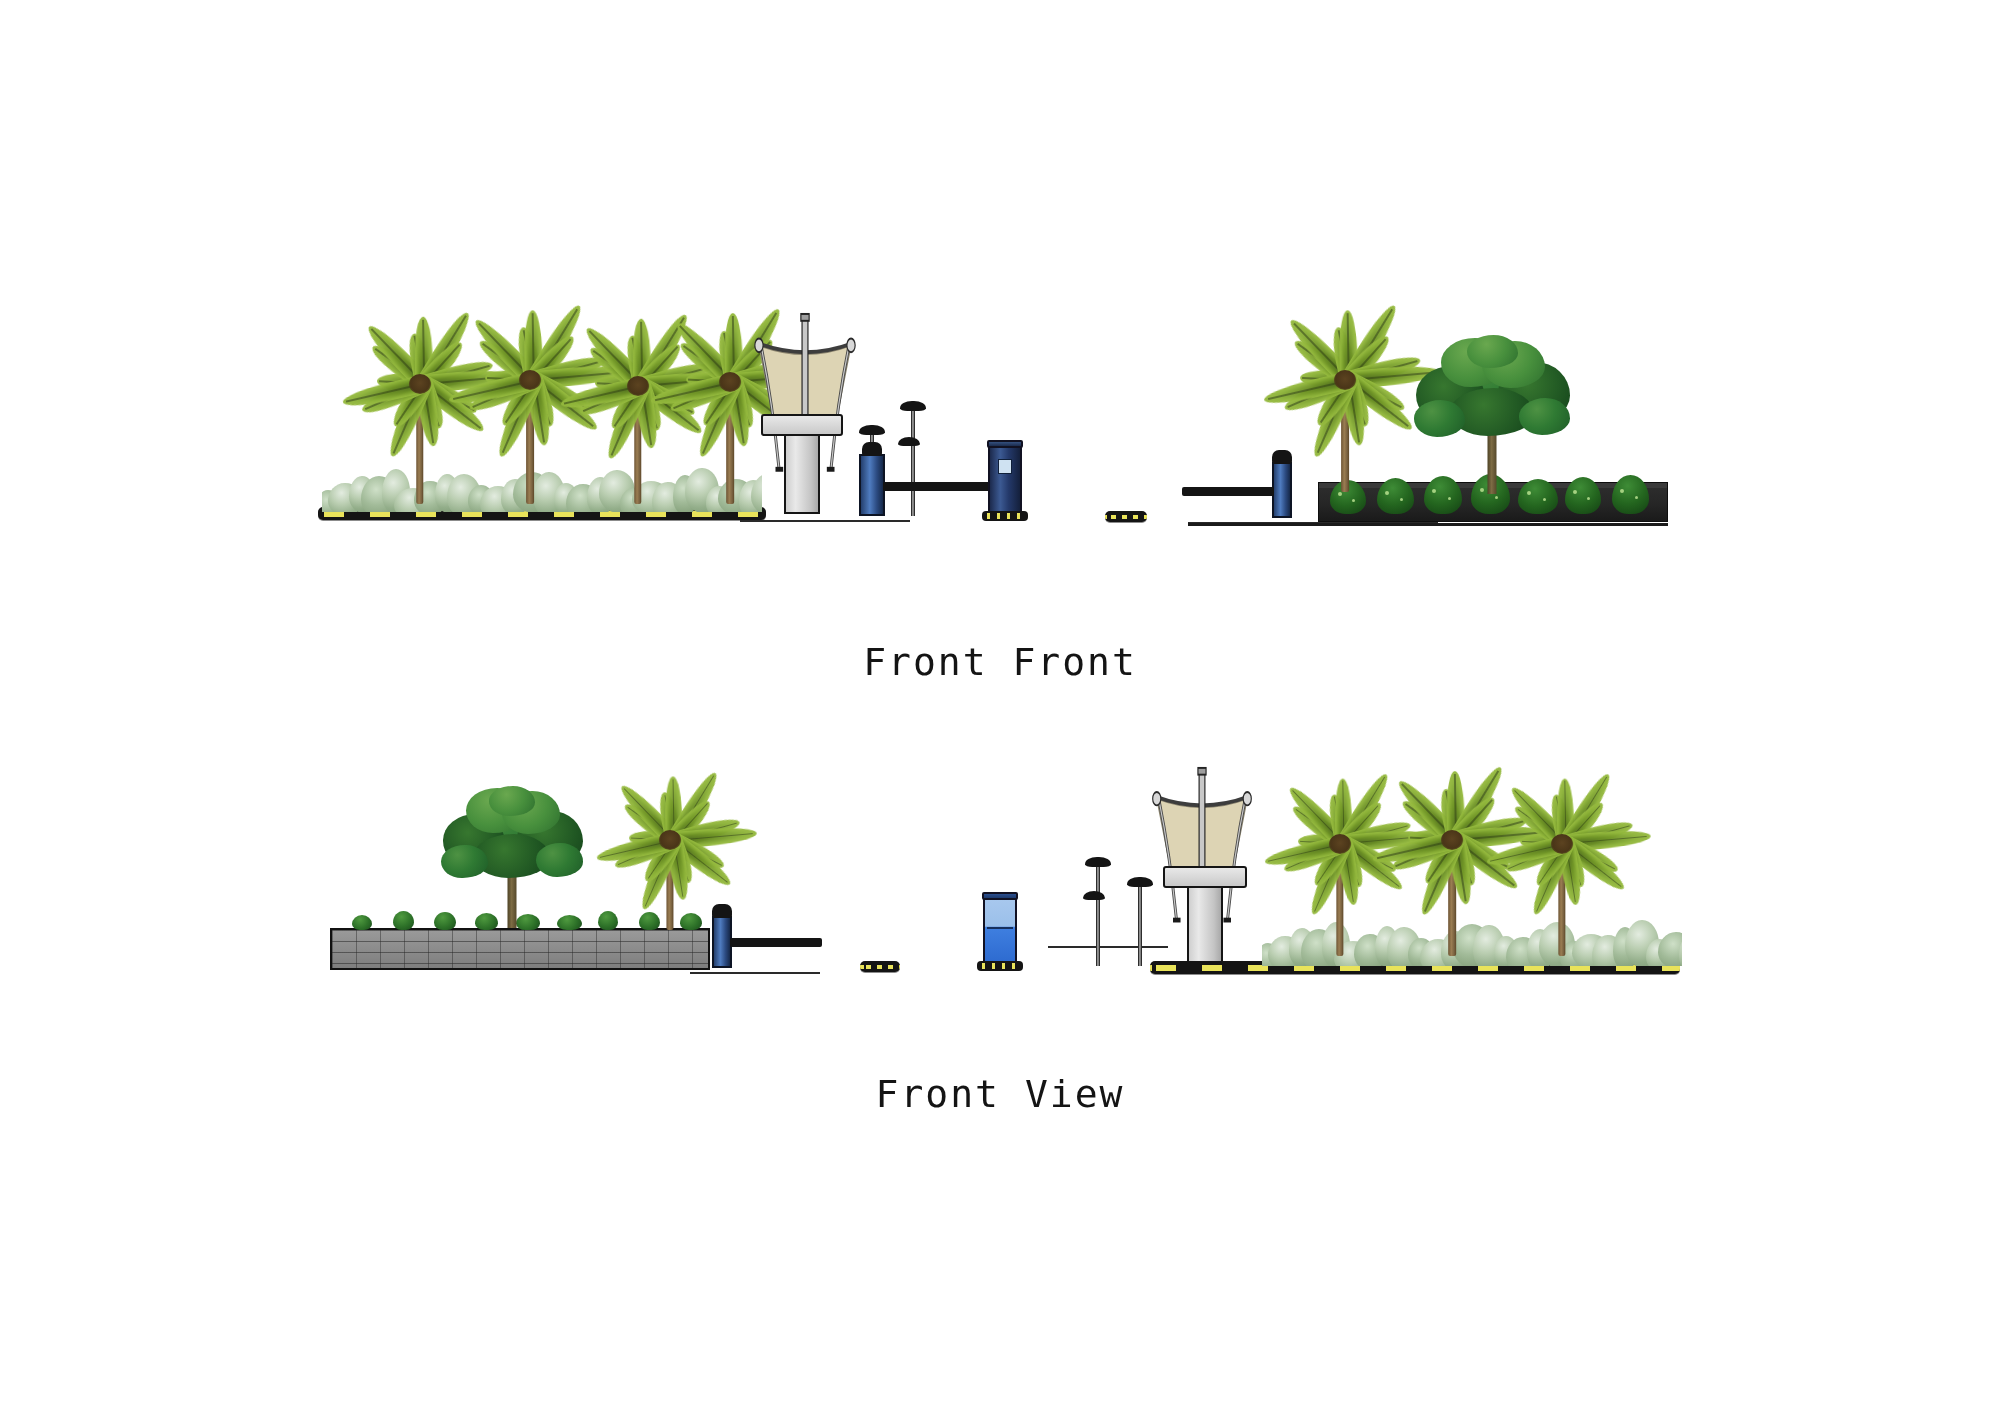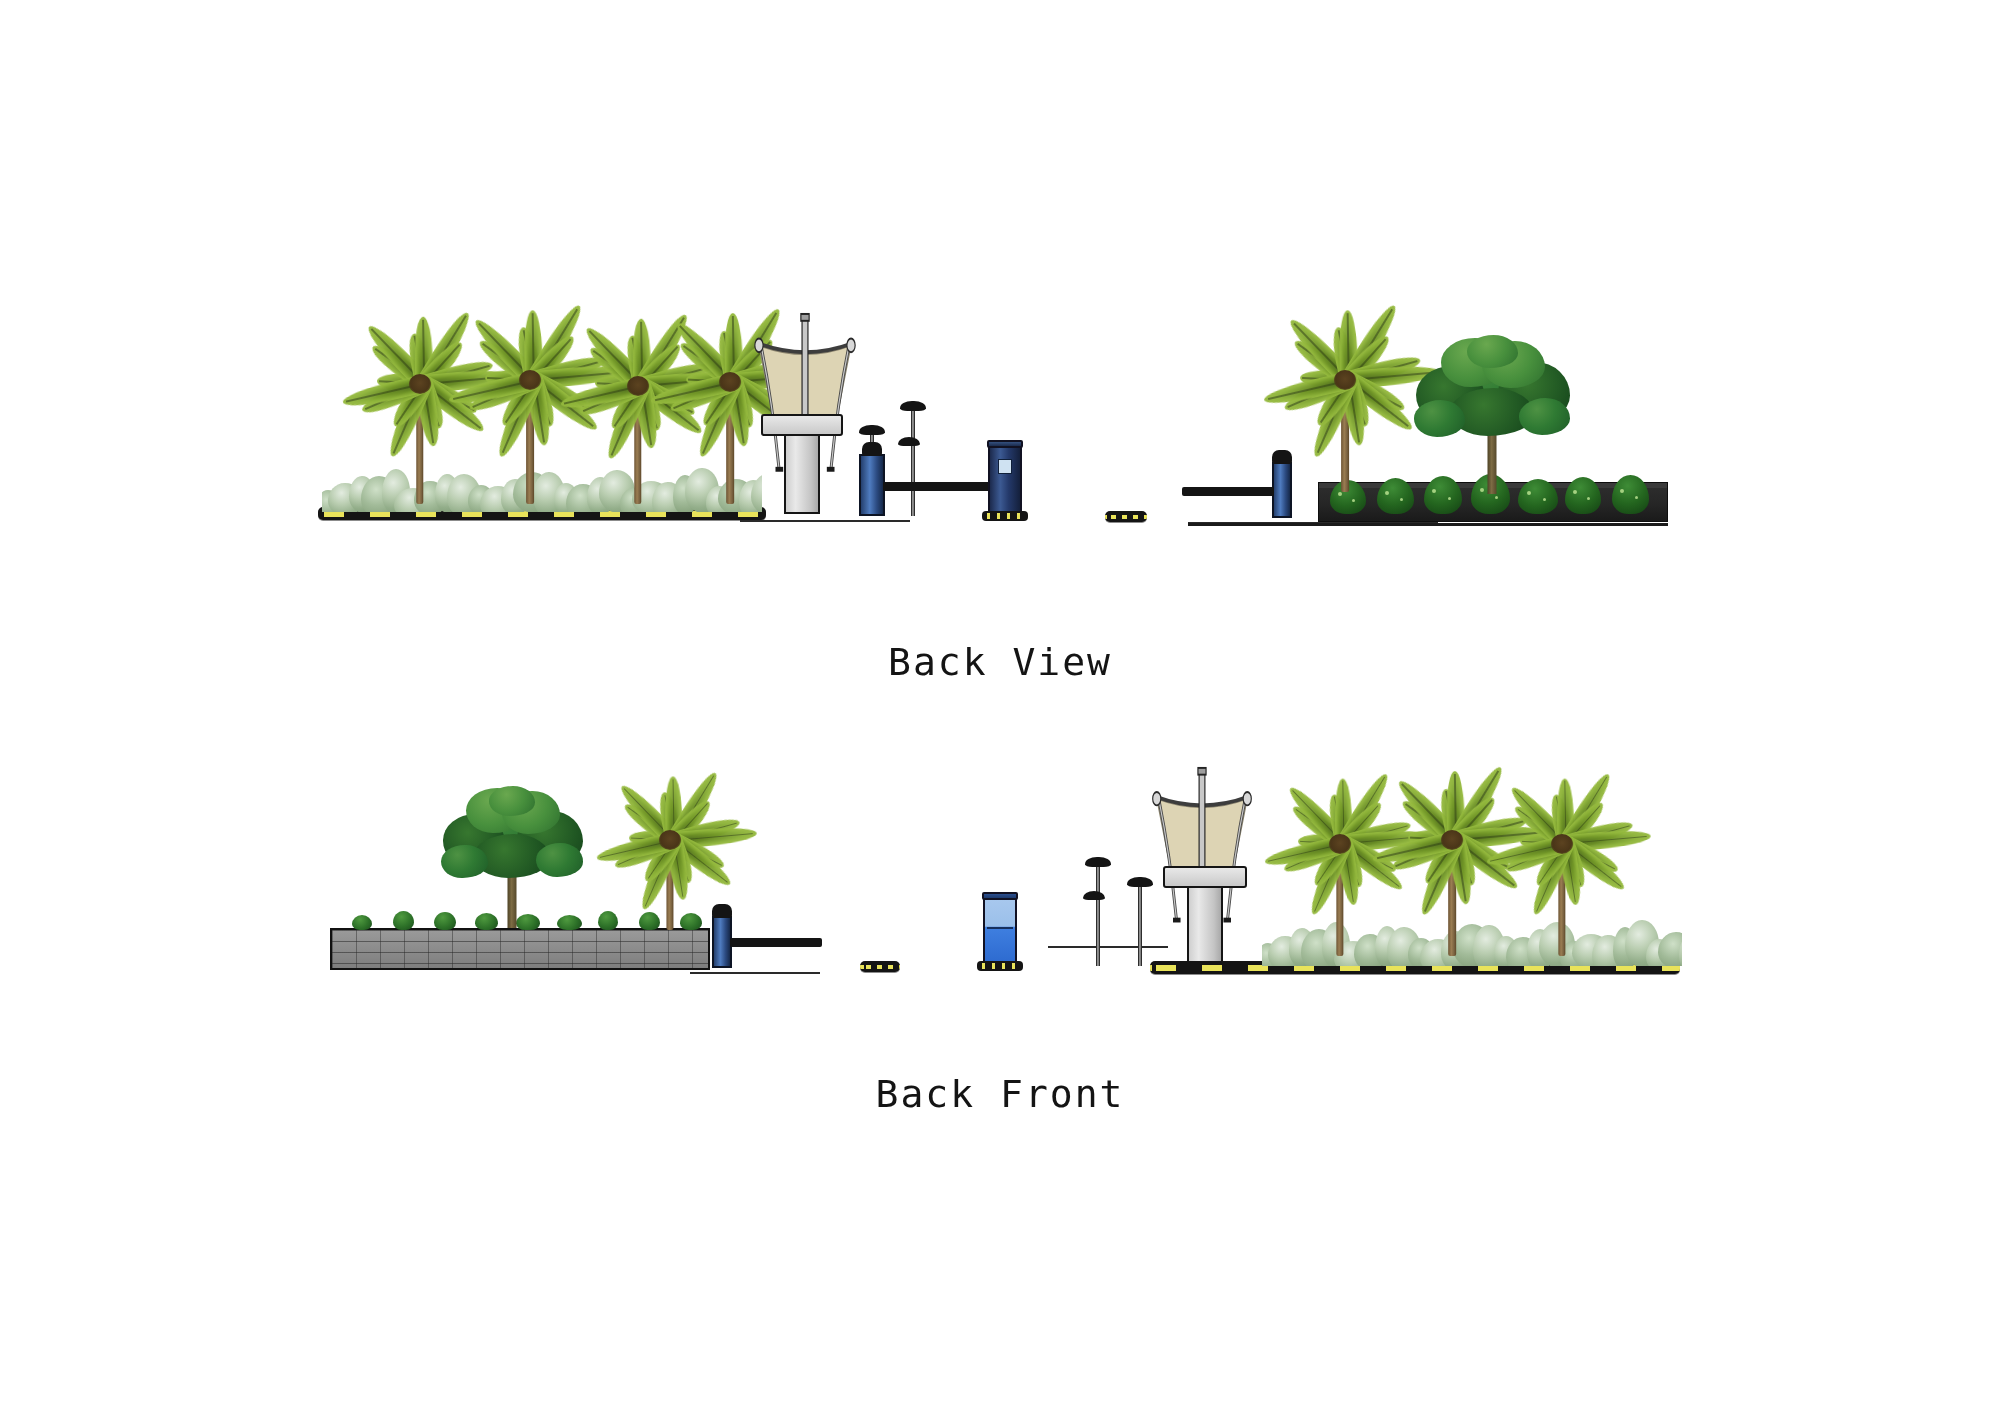--- a/index.html
+++ b/index.html
@@ -568,21 +568,21 @@
             <div class="blob light" style="left: 24px; top: -1.08px; width: 66px; height: 49.68px;"></div>
             <div class="blob light" style="left: 64.5px; top: 2.16px; width: 63px; height: 47.52px;"></div>
             <div class="blob dark" style="left: 33px; top: 49.68px; width: 84px; height: 47.52px;"></div>
             <div class="blob " style="left: -3px; top: 61.56px; width: 51px; height: 36.72px;"></div>
             <div class="blob " style="left: 102px; top: 59.4px; width: 51px; height: 36.72px;"></div>
             <div class="blob light" style="left: 49.5px; top: -3.24px; width: 51px; height: 32.4px;"></div>
           </div>
         </div>
       </div>
   </div>
-  <div class="view-caption" id="caption-front">Back View</div>
+  <div class="view-caption" id="caption-front">Front Front</div>
 
   <div class="view" id="view-back">
     <div class="scene" id="scene-back">
         <div class="brick-wall" style="left: 330px; bottom: 110px; width: 380px; height: 42px;"></div>
         <div class="mini-shrub" style="left: 352px; bottom: 150px; width: 20px; height: 15px;"></div>
         <div class="mini-shrub" style="left: 393px; bottom: 150px; width: 21px; height: 19px;"></div>
         <div class="mini-shrub" style="left: 434px; bottom: 150px; width: 22px; height: 18px;"></div>
         <div class="mini-shrub" style="left: 475px; bottom: 150px; width: 23px; height: 17px;"></div>
         <div class="mini-shrub" style="left: 516px; bottom: 150px; width: 24px; height: 16px;"></div>
         <div class="mini-shrub" style="left: 557px; bottom: 150px; width: 25px; height: 15px;"></div>
@@ -765,15 +765,15 @@
             <div class="frond" style="width: 65.5164px; height: 17.2px; transform: rotate(81deg); margin-top: -8.6px;"></div>
             <div class="frond" style="width: 81.1527px; height: 17.2px; transform: rotate(113.5deg); margin-top: -8.6px;"></div>
             <div class="frond" style="width: 53.7891px; height: 17.2px; transform: rotate(124deg); margin-top: -8.6px;"></div>
             <div class="frond" style="width: 69.4255px; height: 17.2px; transform: rotate(156.5deg); margin-top: -8.6px;"></div>
             <div class="frond" style="width: 85.0618px; height: 17.2px; transform: rotate(167deg); margin-top: -8.6px;"></div>
             <div class="heart"></div>
           </div>
         </div>
       </div>
   </div>
-  <div class="view-caption" id="caption-back">Back Front</div>
+  <div class="view-caption" id="caption-back">Front View</div>
 
 </div>
 
 </body></html>

